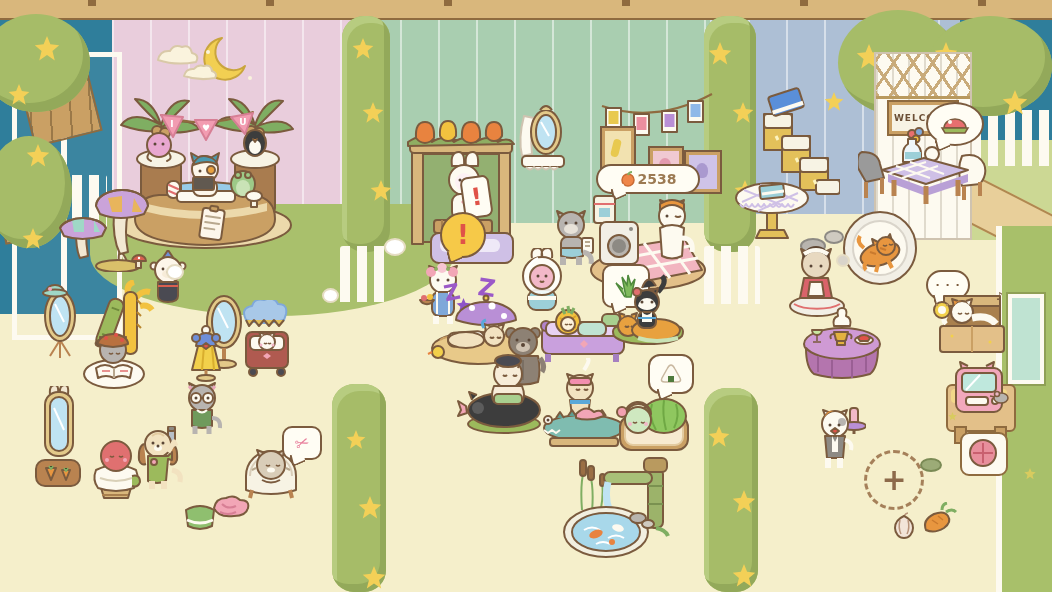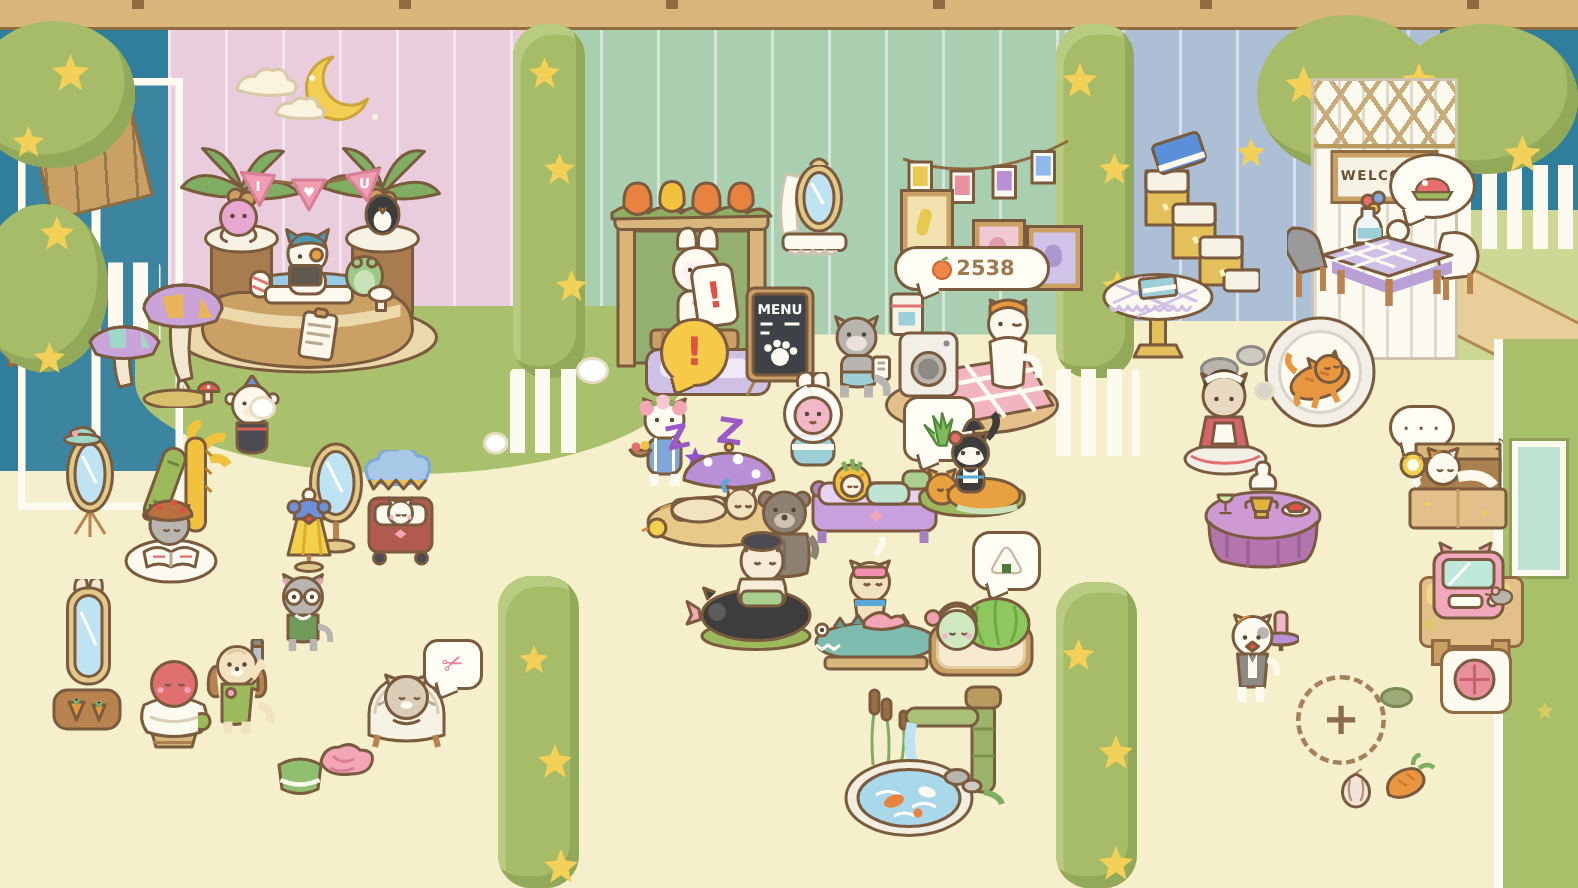--- a/index.html
+++ b/index.html
@@ -239,38 +239,20 @@
       <path d="M10 14 q-6 22 -2 40 l10 -2 q-2 -20 2 -36z" fill="#fdfaf0" stroke="#cfc3b0"></path>
       <ellipse cx="32" cy="30" rx="15" ry="22" fill="#e3c989"></ellipse>
       <ellipse cx="32" cy="30" rx="10" ry="17" fill="#bfe3f2"></ellipse>
       <path d="M27 20 l8 14" stroke="#fff"></path>
       <path d="M26 8 q6 -8 12 0" fill="#e3c989"></path>
       <rect x="8" y="54" width="42" height="11" rx="4" fill="#fdfaf0"></rect>
       <path d="M12 65 q4 5 8 0 q4 5 8 0 q4 5 8 0 q4 5 8 0" fill="#fdfaf0" stroke="#cfc3b0"></path>
     </g>
       </svg>
   </div>
-  <div class="o" style="left:490px;top:188px;width:60px;height:78px">
-    <svg width="60" height="78" viewBox="0 0 60 78">
-        <g stroke="#7b5b3e" stroke-width="2" stroke-linejoin="round">
-      <path d="M14 64 L8 76 M46 64 L52 76" stroke="#a9804e"></path>
-      <rect x="8" y="4" width="44" height="62" rx="5" fill="#caa064"></rect>
-      <rect x="12" y="8" width="36" height="54" rx="3" fill="#3c4245"></rect>
-      <text x="30" y="21" font-size="9" fill="#fff" text-anchor="middle" stroke="none">MENU</text>
-      <path d="M17 28 h8 M33 28 h10 M17 34 h6" stroke="#fdfaf0"></path>
-      <g fill="#fdfaf0" stroke="none">
-            <circle cx="30" cy="50" r="6"></circle>
-            <circle cx="22" cy="44" r="2.5"></circle>
-            <circle cx="28" cy="41" r="2.5"></circle>
-            <circle cx="34" cy="42" r="2.5"></circle>
-            <circle cx="39" cy="46" r="2.5"></circle>
-          </g>
-    </g>
-      </svg>
-  </div>
   <div class="o" style="left:462px;top:176px;width:25px;height:38px;background:#fffdf4;border:2px solid #7b5b3e;border-radius:7px;transform:rotate(-8deg);display:flex;align-items:center;justify-content:center">
     <span style="color:#e05248;font-size:24px;font-weight:700">!</span>
   </div>
   <div class="o" style="left:440px;top:212px;width:42px;height:42px;background:#f6c948;border:2px solid #7b5b3e;border-radius:50%;display:flex;align-items:center;justify-content:center">
     <span style="color:#e05248;font-size:26px;font-weight:700">!</span>
     <div class="tail" style="left:6px;bottom:-6px;background:#f6c948"></div>
   </div>
 
   <div class="o" style="left:598px;top:86px;width:118px;height:66px">
     <svg width="118" height="66" viewBox="0 0 118 66">

